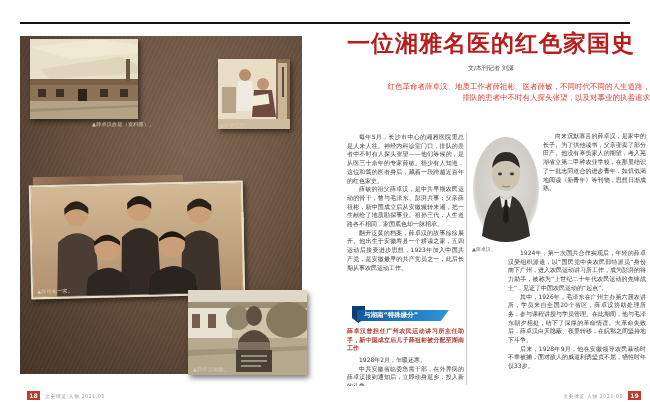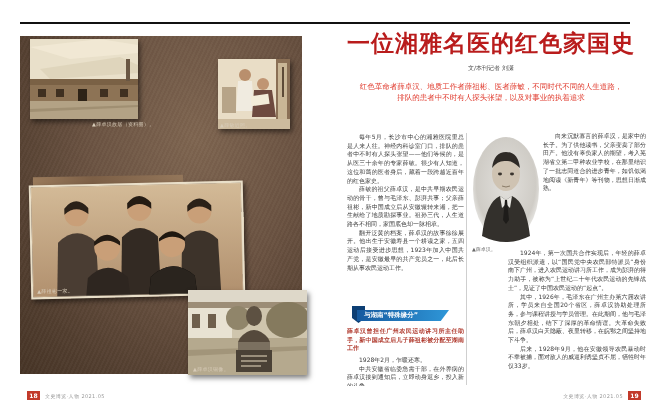--- a/index.html
+++ b/index.html
@@ -29,21 +29,21 @@
 
   #footer-left{left:27px;top:391px;display:flex;align-items:center;gap:5px;}
   #footer-right{left:0;top:391px;width:641px;display:flex;align-items:center;justify-content:flex-end;gap:5px;}
   .page-box{width:13px;height:9px;background:#c23a2b;color:#fff;font-size:6px;line-height:9px;text-align:center;font-weight:bold;}
   .brand{color:#9a9a9a;font-size:5px;letter-spacing:.4px;}
 
   
   #title{left:340px;top:28px;width:302px;text-align:center;font-size:23px;font-weight:900;
          color:#b91c1c;letter-spacing:1px;white-space:nowrap;}
   #byline{left:340px;top:64px;width:302px;text-align:center;font-size:6px;color:#4a4a4a;}
-  #deck{left:332px;top:82px;width:318px;text-align:center;color:#e03a2d;font-size:7.5px;line-height:10.5px;}
+  #deck{left:332px;top:82px;width:318px;text-align:right;color:#e03a2d;font-size:7.5px;line-height:10.5px;}
 
   .bodytext{font-size:6px;line-height:8.7px;color:#3a3a3a;text-align:justify;overflow:hidden;}
   .bodytext p{margin:0;text-indent:2em;}
   #col1{left:347px;top:133px;width:117px;height:174px;}
   #col1b{left:347px;top:356px;width:117px;height:30px;}
   #red-para{left:347px;top:327px;width:117px;height:27px;font-size:6px;line-height:8.5px;
             font-weight:bold;color:#b03a2e;text-align:justify;overflow:hidden;}
   #col-divider{left:466px;top:133px;width:1px;height:252px;background:#cfcfcf;}
 
   #banner{left:352px;top:306px;width:104px;height:17px;}

